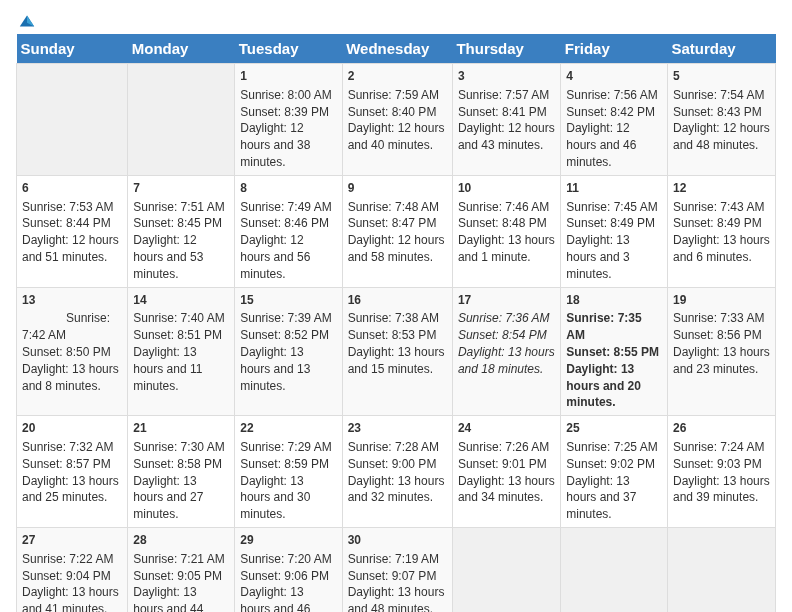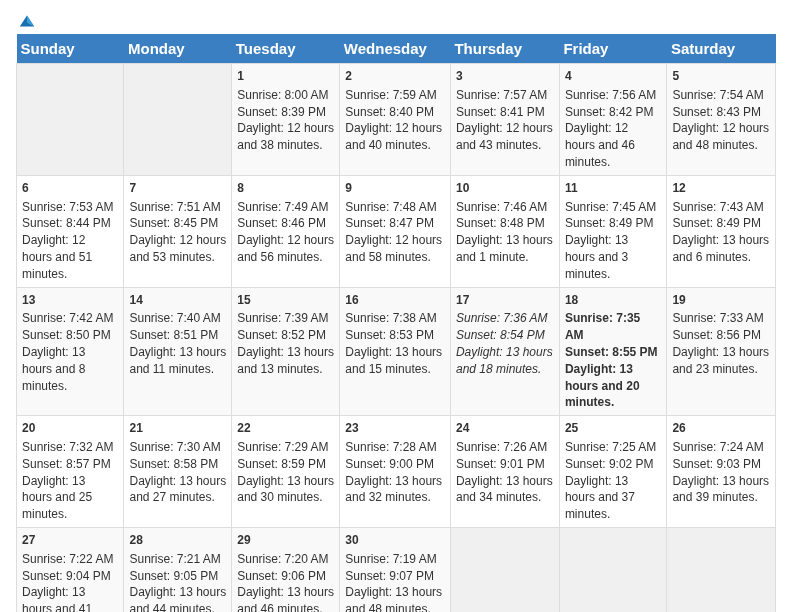--- a/index.html
+++ b/index.html
@@ -165,21 +165,21 @@
 Sunset: 8:48 PM
 Daylight: 13 hours and 1 minute.</span></td>
         <td><span class="day-number">11</span><span class="day-info" style="white-space: pre-line;">Sunrise: 7:45 AM
 Sunset: 8:49 PM
 Daylight: 13 hours and 3 minutes.</span></td>
         <td><span class="day-number">12</span><span class="day-info" style="white-space: pre-line;">Sunrise: 7:43 AM
 Sunset: 8:49 PM
 Daylight: 13 hours and 6 minutes.</span></td>
       </tr>
       <tr>
-        <td><span class="day-number">13</span><span class="day-info" style="white-space: pre-line;">Sunrise: 7:42 AM
+        <td><span class="day-number">13</span><span class="day-info" style="white-space: pre-line; margin-left: 44px;">Sunrise: 7:42 AM
 Sunset: 8:50 PM
 Daylight: 13 hours and 8 minutes.</span></td>
         <td><span class="day-number">14</span><span class="day-info" style="white-space: pre-line;">Sunrise: 7:40 AM
 Sunset: 8:51 PM
 Daylight: 13 hours and 11 minutes.</span></td>
         <td><span class="day-number">15</span><span class="day-info" style="white-space: pre-line;">Sunrise: 7:39 AM
 Sunset: 8:52 PM
 Daylight: 13 hours and 13 minutes.</span></td>
         <td><span class="day-number">16</span><span class="day-info" style="white-space: pre-line;">Sunrise: 7:38 AM
 Sunset: 8:53 PM

